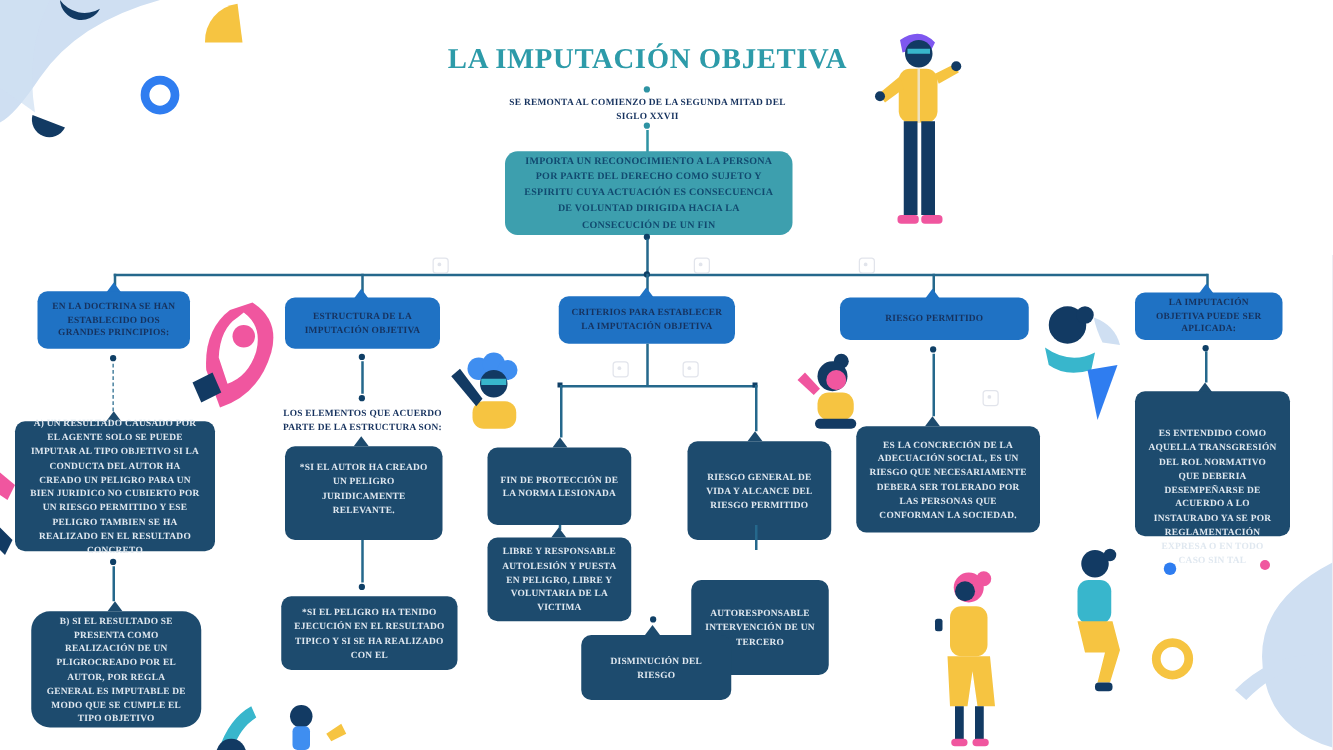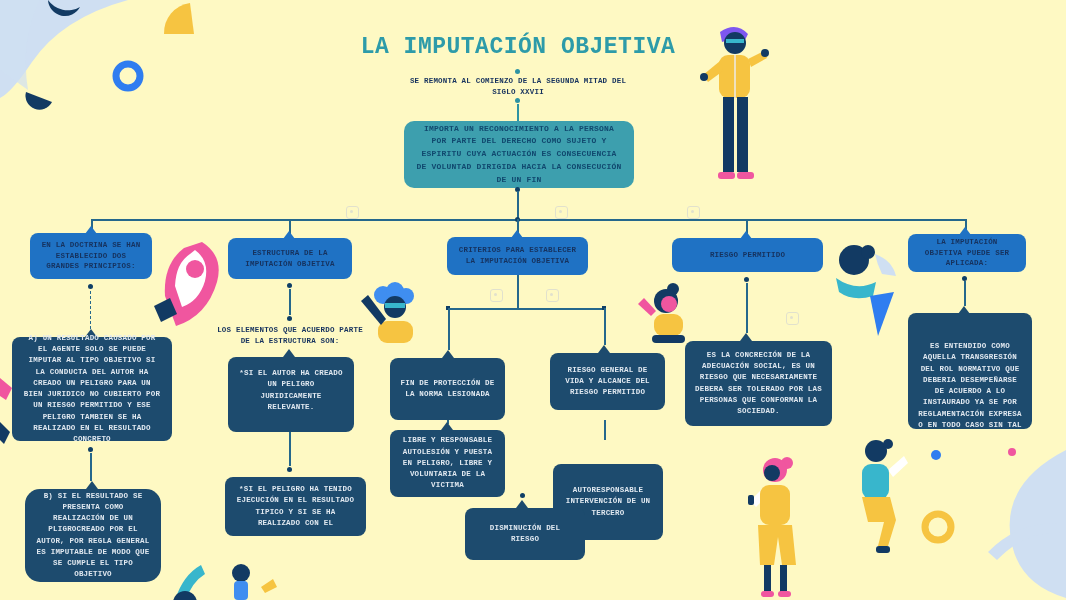--- a/index.html
+++ b/index.html
@@ -1,17 +1,17 @@
 <!DOCTYPE html>
 <html><head>
 <meta charset="utf-8">
 <style>
   html,body{margin:0;padding:0;background:#dfe1ea;}
-  .stage{position:relative;width:1066px;height:600px;background:#fef9c3;overflow:hidden;
-         font-family:Liberation Mono, monospace;}
+  .stage{position:relative;width:1066px;height:600px;background:#ffffff;overflow:hidden;
+         font-family:Liberation Serif, serif;}
   .abs{position:absolute;}
   .title{position:absolute;left:340px;top:34px;width:356px;text-align:center;
          color:#2d9ba9;font-size:23px;font-weight:bold;letter-spacing:.5px;}
   .txt{position:absolute;font-weight:bold;color:#16325e;font-size:7.5px;line-height:1.5;
        text-align:center;letter-spacing:.2px;}
   .box{position:absolute;display:flex;align-items:center;justify-content:center;text-align:center;
        font-weight:bold;border-radius:8px;box-sizing:border-box;letter-spacing:.2px;}
   .root{background:#3d9fae;color:#11496f;font-size:8px;line-height:1.6;padding:8px 12px;border-radius:10px;}
   .hbox{background:#1f72c4;color:#16325e;font-size:7.5px;line-height:1.45;padding:4px 9px;}
   .nbox{background:#1d4b6e;color:#e0e8f0;font-size:7.5px;line-height:1.5;padding:8px 10px;}
@@ -101,21 +101,21 @@
   <div class="hline" style="left:448px;top:308px;width:157px;"></div>
   <div class="sq" style="left:446px;top:306px;"></div>
   <div class="sq" style="left:602px;top:306px;"></div>
   <div class="vline" style="left:448px;top:308px;height:42px;"></div>
   <div class="vline" style="left:604px;top:308px;height:37px;"></div>
 
   <div class="tri" style="left:442px;top:350px;"></div>
   <div class="box nbox" style="left:390px;top:358px;width:115px;height:62px;">FIN DE PROTECCIÓN DE LA NORMA LESIONADA</div>
 
   <div class="tri" style="left:598px;top:345px;"></div>
-  <div class="box nbox" style="left:550px;top:353px;width:115px;height:57px;">RIESGO GENERAL DE VIDA Y ALCANCE DEL RIESGO PERMITIDO</div>
+  <div class="box nbox" style="left:550px;top:353px;width:115px;height:79px;">RIESGO GENERAL DE VIDA Y ALCANCE DEL RIESGO PERMITIDO</div>
 
   <div class="vline" style="left:447px;top:420px;height:4px;"></div>
   <div class="tri" style="left:441px;top:422px;"></div>
   <div class="box nbox" style="left:390px;top:430px;width:115px;height:67px;">LIBRE Y RESPONSABLE AUTOLESIÓN Y PUESTA EN PELIGRO, LIBRE Y VOLUNTARIA DE LA VICTIMA</div>
 
   <div class="vline" style="left:604px;top:420px;height:20px;"></div>
   <div class="box nbox" style="left:553px;top:464px;width:110px;height:76px;">AUTORESPONSABLE INTERVENCIÓN DE UN TERCERO</div>
 
   <div class="dot" style="left:520px;top:493px;"></div>
   <div class="tri" style="left:516px;top:500px;"></div>

